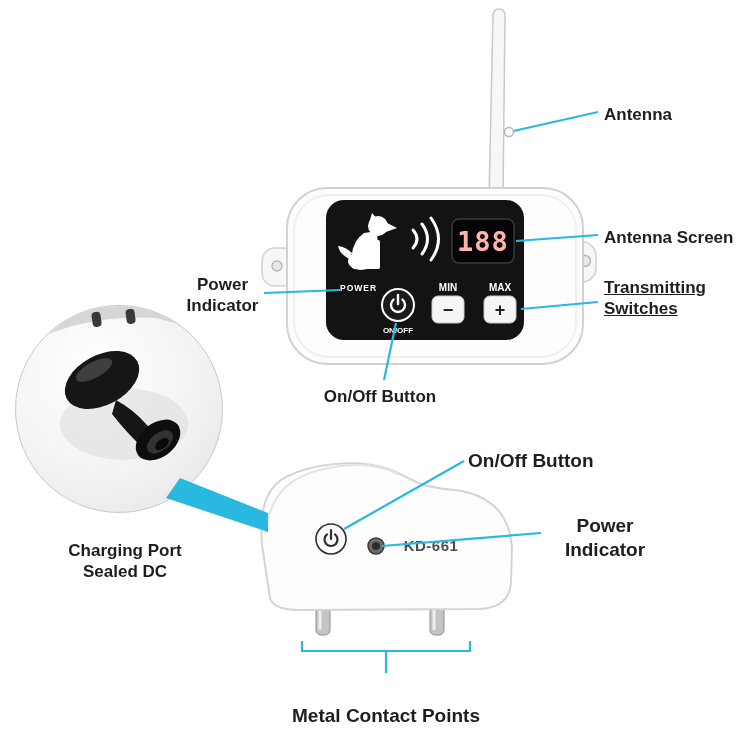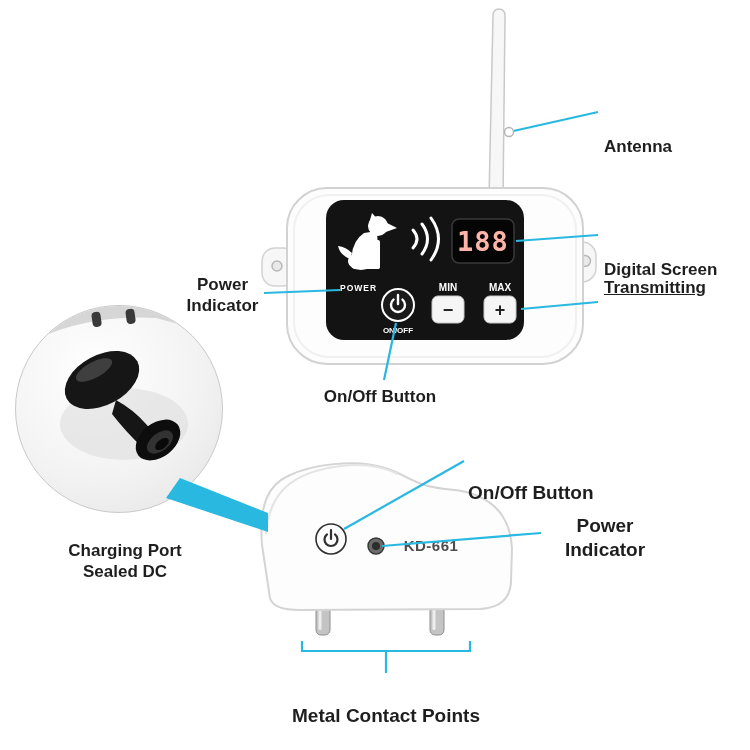--- a/index.html
+++ b/index.html
@@ -6,21 +6,21 @@
   #stage{
     position:relative;width:750px;height:750px;background:#ffffff;overflow:hidden;
     font-family:"Liberation Sans", sans-serif;
   }
   svg{display:block;}
   .layer{position:absolute;left:0;top:0;width:750px;height:750px;pointer-events:none;}
   .label{
     position:absolute;font-weight:bold;color:#1e1e1e;font-size:17px;line-height:1.25;
   }
   .label.center{text-align:center;}
-  .label.nowrap{white-space:nowrap;margin-top:32px;}
+  .label.nowrap{white-space:nowrap;}
   .label.big{font-size:19px;}
   #inset{
     position:absolute;left:15px;top:305px;width:206px;height:206px;border-radius:50%;
     border:1px solid #c9c9c9;overflow:hidden;
     background:radial-gradient(circle at 38% 32%, #ffffff 0%, #f3f3f3 55%, #e2e2e2 100%);
   }
 </style>
 </head>
 <body>
 
@@ -145,25 +145,26 @@
     </g>
     <polygon points="180,478 268,513 268,532 166,498" fill="#29b8e0"></polygon>
     <circle cx="509" cy="132" r="4.5" fill="#ffffff" stroke="#b5b5b5" stroke-width="1.5"></circle>
   </svg>
 
   <div class="label nowrap" style="left:604px;top:104px;">
     <span>Antenna</span>
   </div>
 
   <div class="label nowrap" style="left:604px;top:227px;">
-    <span>Digital Screen</span>
+    <span>Antenna Screen</span>
   </div>
 
   <div class="label" style="left:604px;top:277px;text-decoration:underline;">
     <div>Transmitting</div>
+    <div>Switches</div>
   </div>
 
   <div class="label center" style="left:170px;top:274px;width:105px;">
     <div>Power</div>
     <div>Indicator</div>
   </div>
 
   <div class="label center" style="left:295px;top:386px;width:170px;">
     <span>On/Off Button</span>
   </div>

